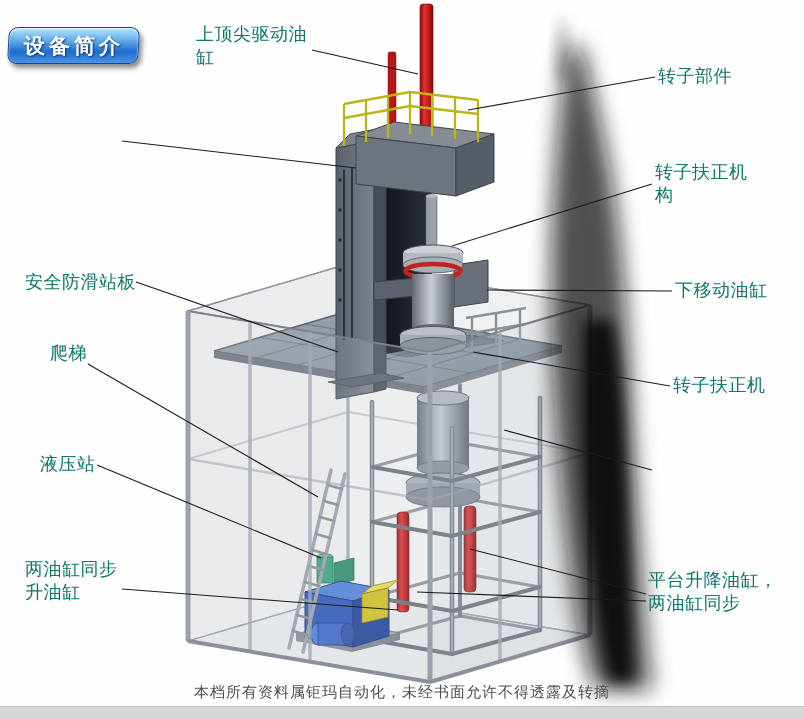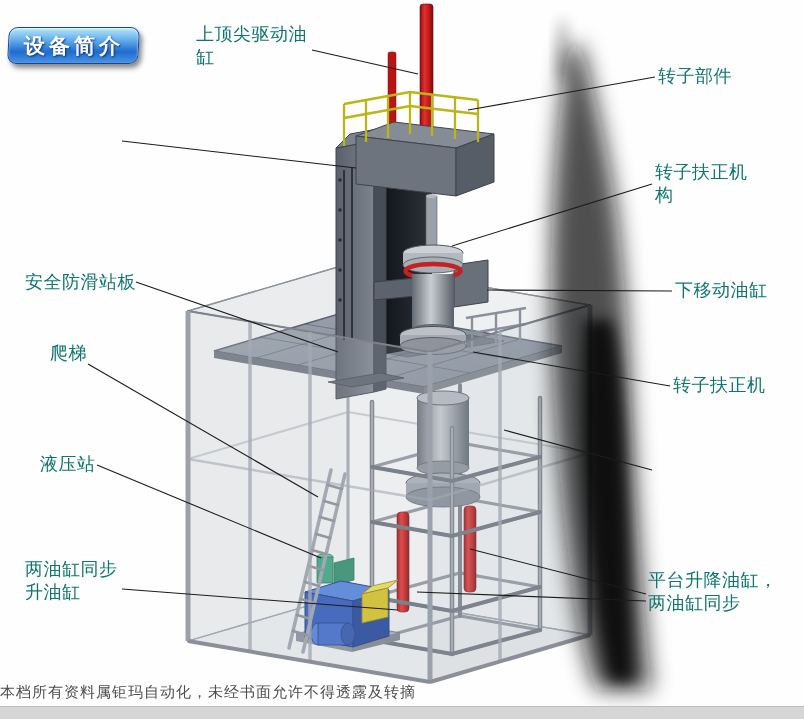--- a/index.html
+++ b/index.html
@@ -20,21 +20,21 @@
     border:1px solid #14459a; border-radius:9px;
     box-shadow:3px 4px 5px rgba(40,40,40,0.55), inset 0 1px 2px rgba(255,255,255,0.8);
     display:flex; align-items:center; justify-content:center;
     transform:skewX(-3deg);
   }
   .badge span {
     color:#ffffff; font-size:21px; font-weight:bold; letter-spacing:4px;
     text-shadow:1px 1px 2px rgba(10,40,90,0.85); transform:skewX(3deg);
   }
   .footer {
-    position:absolute; left:0; top:683px; width:804px; text-align:left;
+    position:absolute; left:0; top:683px; width:804px; text-align:center;
     font-size:15px; color:#4d4d4d; letter-spacing:1px;
   }
   .bottombar {
     position:absolute; left:0; bottom:0; width:804px; height:13px;
     background:#d6d6d6; border-top:1px solid #bdbdbd;
   }
 </style>
 </head>
 <body>
 

